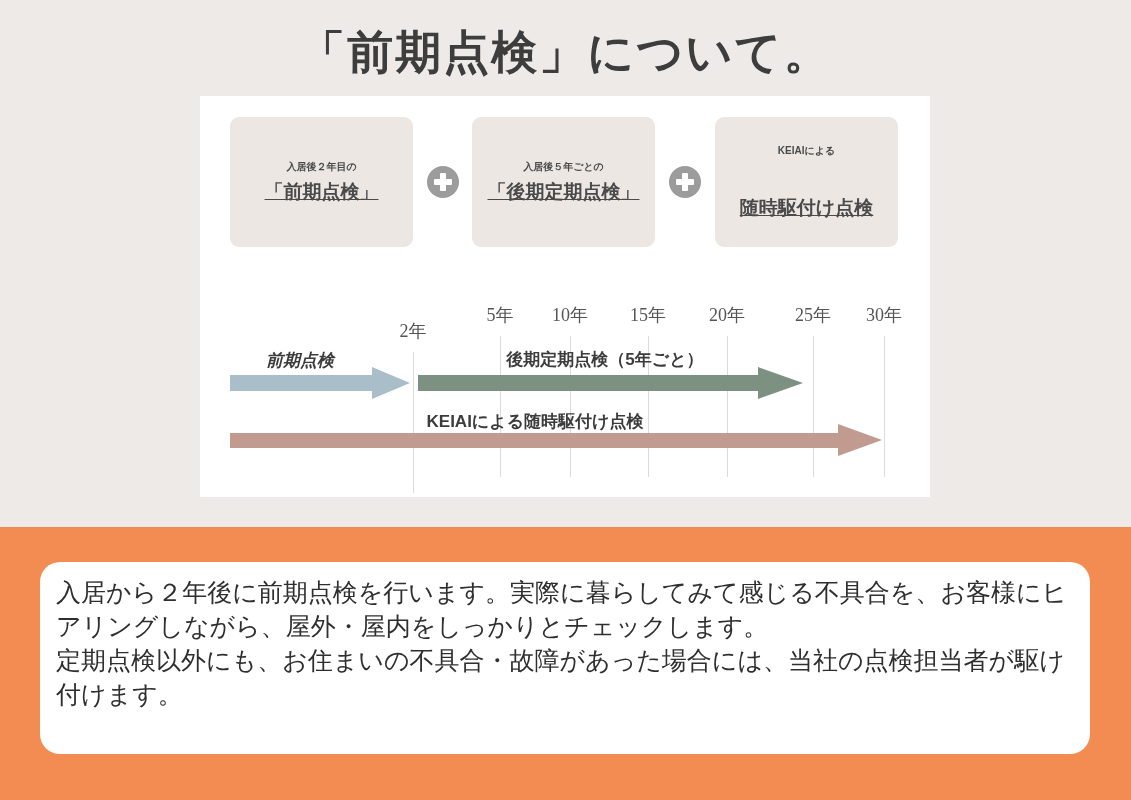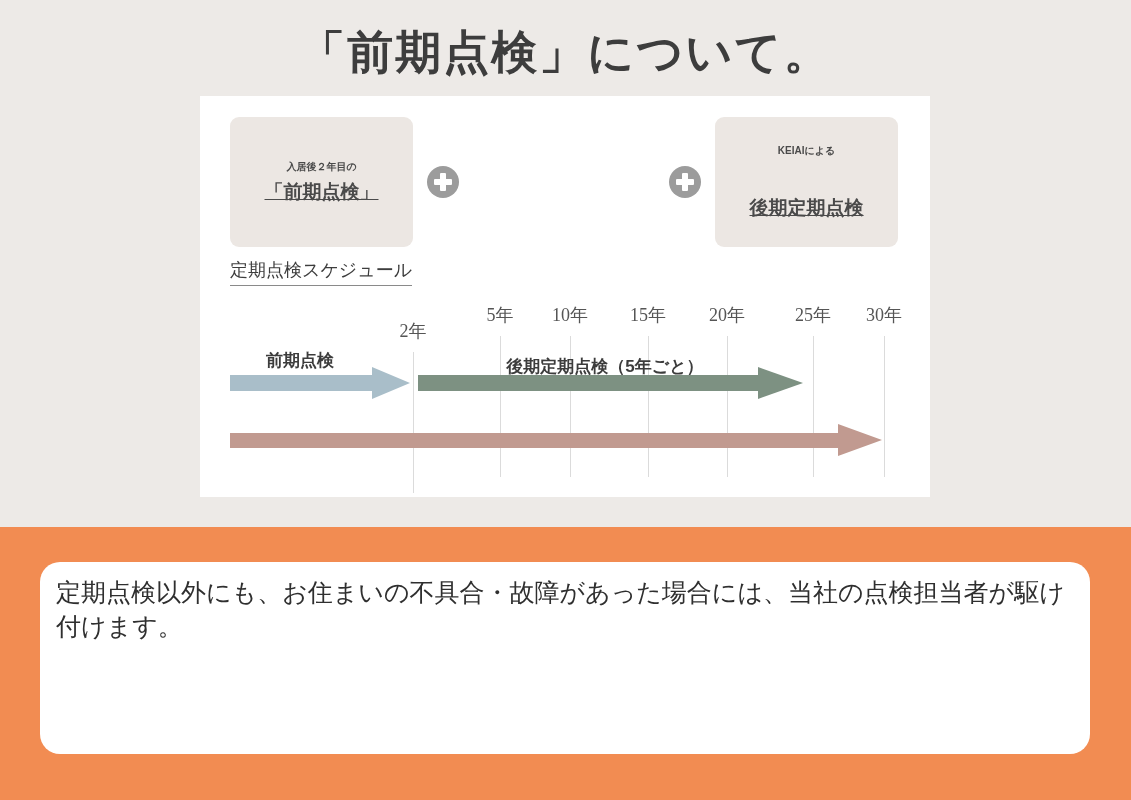--- a/index.html
+++ b/index.html
@@ -29,22 +29,22 @@
                     font-size:18px; color:#3D3D3D; border-bottom:1px solid #8A8A8A; padding-bottom:3px; }
 
   .tick-label { position:absolute; top:207px; font-family:"Liberation Serif", serif;
                 font-size:18px; color:#555555; transform:translateX(-50%); white-space:nowrap; }
   .tick-line  { position:absolute; top:240px; height:141px; width:1px; background:#DBDBDB; }
   .tx0 { left:213px;margin-top:16px; } .tx1 { left:300px; } .tx2 { left:370px; } .tx3 { left:448px; }
   .tx4 { left:527px; } .tx5 { left:606px;margin-left:7px; } .tx6 { left:684px; }
 
   .arrow-label { position:absolute; font-size:17px; font-weight:bold; color:#3C3C3C;
                  transform:translateX(-50%); white-space:nowrap; }
-  .lbl-early    { left:100px; top:253px; }
-  .lbl-periodic { left:405px; top:259px; }
+  .lbl-early    { left:100px; top:253px;font-style:italic; }
+  .lbl-periodic { left:405px; top:252px; }
   .lbl-anytime  { left:335px; top:314px; }
 
   .arrow-body { position:absolute; }
   .arrow-head { position:absolute; width:0; height:0;
                 border-top:16px solid transparent; border-bottom:16px solid transparent; }
   .body-early    { left:30px;  top:279px; width:142px; height:16px; }
   .head-early    { left:172px; top:271px; border-left-width:38px; border-left-style:solid; }
   .body-periodic { left:218px; top:279px; width:340px; height:16px; }
   .head-periodic { left:558px; top:271px; border-left-width:45px; border-left-style:solid; }
   .body-anytime  { left:30px;  top:337px; width:608px; height:15px; }
@@ -63,27 +63,30 @@
 
   <h1 class="title">「前期点検」について。</h1>
 
   <div class="panel">
 
     <div class="card card1">
       <div class="card-line1">入居後２年目の</div>
       <div class="card-line2">「前期点検」</div>
     </div>
     <div class="plus plus1"></div>
+    <div class="card card2">
+      <div class="card-line1">入居後５年ごとの</div>
+      <div class="card-line2">「後期定期点検」</div>
+    </div>
     <div class="plus plus2"></div>
     <div class="card card3">
       <div class="card-line1">KEIAIによる</div>
-      <div class="card-line2">後期定期点検</div>
+      <div class="card-line2">随時駆付け点検</div>
     </div>
 
-    <div class="schedule-label">定期点検スケジュール</div>
 
     <div class="tick-label tx0">2年</div>
     <div class="tick-label tx1">5年</div>
     <div class="tick-label tx2">10年</div>
     <div class="tick-label tx3">15年</div>
     <div class="tick-label tx4">20年</div>
     <div class="tick-label tx5">25年</div>
     <div class="tick-label tx6">30年</div>
 
     <div class="tick-line tx0"></div>
@@ -95,24 +98,26 @@
     <div class="tick-line tx6"></div>
 
     <div class="arrow-label lbl-early">前期点検</div>
     <div class="arrow-body body-early" style="background-color: rgb(169, 190, 201);"></div>
     <div class="arrow-head head-early" style="border-left-color: rgb(169, 190, 201);"></div>
 
     <div class="arrow-label lbl-periodic">後期定期点検（5年ごと）</div>
     <div class="arrow-body body-periodic" style="background-color: rgb(125, 145, 130);"></div>
     <div class="arrow-head head-periodic" style="border-left-color: rgb(125, 145, 130);"></div>
 
+    <div class="arrow-label lbl-anytime">KEIAIによる随時駆付け点検</div>
     <div class="arrow-body body-anytime" style="background-color: rgb(193, 154, 144);"></div>
     <div class="arrow-head head-anytime" style="border-left-color: rgb(193, 154, 144);"></div>
 
   </div>
 
   <div class="orange-band">
     <div class="info-box">
+      <p>入居から２年後に前期点検を行います。実際に暮らしてみて感じる不具合を、お客様にヒアリングしながら、屋外・屋内をしっかりとチェックします。</p>
       <p>定期点検以外にも、お住まいの不具合・故障があった場合には、当社の点検担当者が駆け付けます。</p>
     </div>
   </div>
 
 </div>
 
 </body></html>

